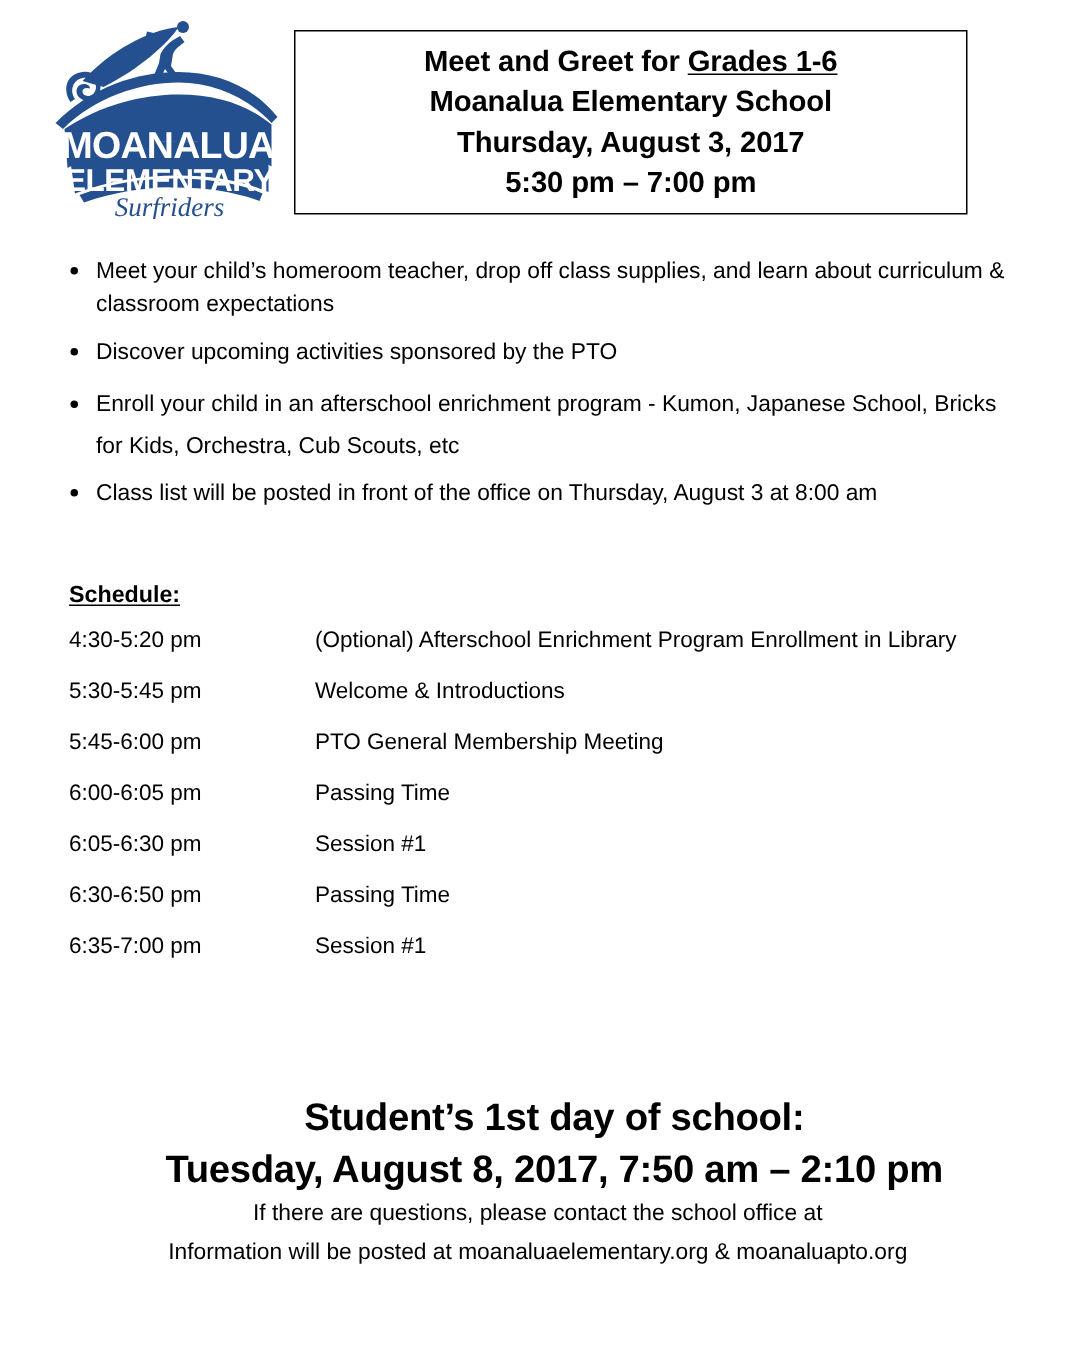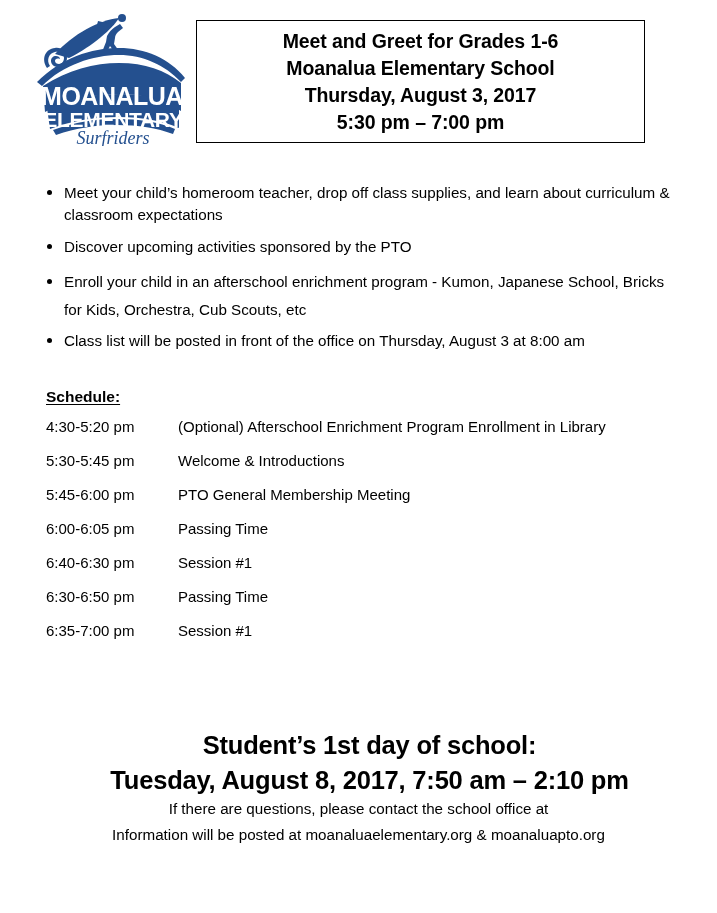--- a/index.html
+++ b/index.html
@@ -50,27 +50,27 @@
     justify-content: center;
   }
   .header-line {
     font-weight: bold;
     font-size: 19.5px;
     line-height: 27px;
     letter-spacing: -0.1px;
     white-space: nowrap;
     text-align: center;
   }
-  .u { text-underline-offset: 2px; margin-top: 28px; }
+  .u { text-decoration: underline; text-underline-offset: 2px; margin-top: 28px; }
 
   
   .bullets {
     position: absolute;
     left: 46px;
-    top: 182px;
+    top: 170px;
     width: 640px;
   }
   .bullet-row {
     position: relative;
     padding-left: 18px;
     font-size: 15.2px;
     line-height: 22px;
     margin-bottom: 10px;
   }
   .bullet-row.tall { line-height: 28px; margin-bottom: 6px; }
@@ -99,20 +99,21 @@
     position: absolute;
     left: 46px;
     top: 417px;
     width: 650px;
   }
   .sched-row {
     display: flex;
     font-size: 15px;
     line-height: 19px;
     margin-bottom: 15px;
+    gap: 32px;
   }
   .sched-time { width: 132px; flex: 0 0 132px; }
   .sched-desc { flex: 1 1 auto; }
 
   
   .footer {
     position: absolute;
     left: 0;
     top: 728px;
     width: 717px;
@@ -217,21 +218,21 @@
     </div>
     <div class="sched-row">
       <div class="sched-time">5:45-6:00 pm</div>
       <div class="sched-desc">PTO General Membership Meeting</div>
     </div>
     <div class="sched-row">
       <div class="sched-time">6:00-6:05 pm</div>
       <div class="sched-desc">Passing Time</div>
     </div>
     <div class="sched-row">
-      <div class="sched-time">6:40-6:30 pm</div>
+      <div class="sched-time">6:05-6:30 pm</div>
       <div class="sched-desc">Session #1</div>
     </div>
     <div class="sched-row">
       <div class="sched-time">6:30-6:50 pm</div>
       <div class="sched-desc">Passing Time</div>
     </div>
     <div class="sched-row">
       <div class="sched-time">6:35-7:00 pm</div>
       <div class="sched-desc">Session #1</div>
     </div>

